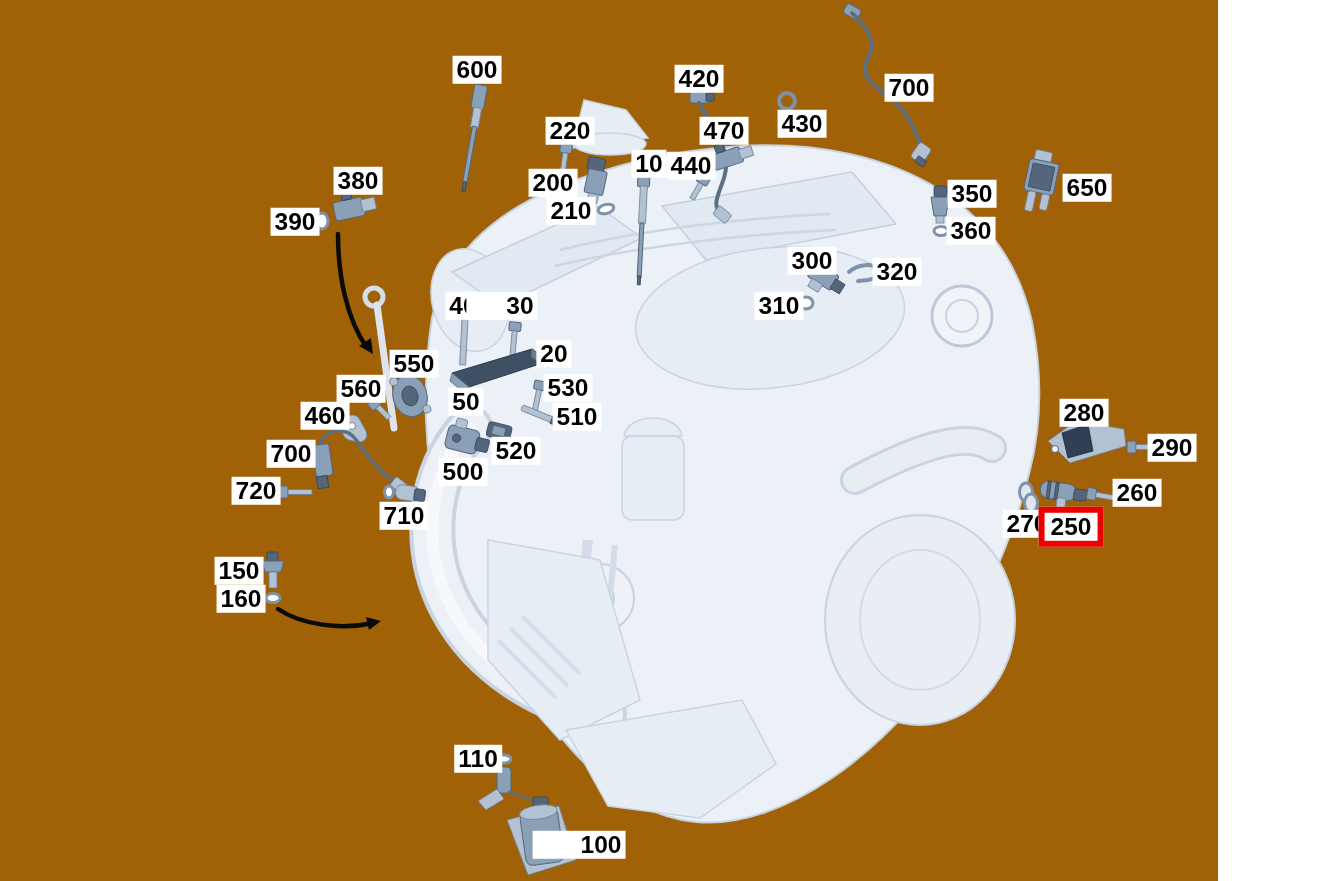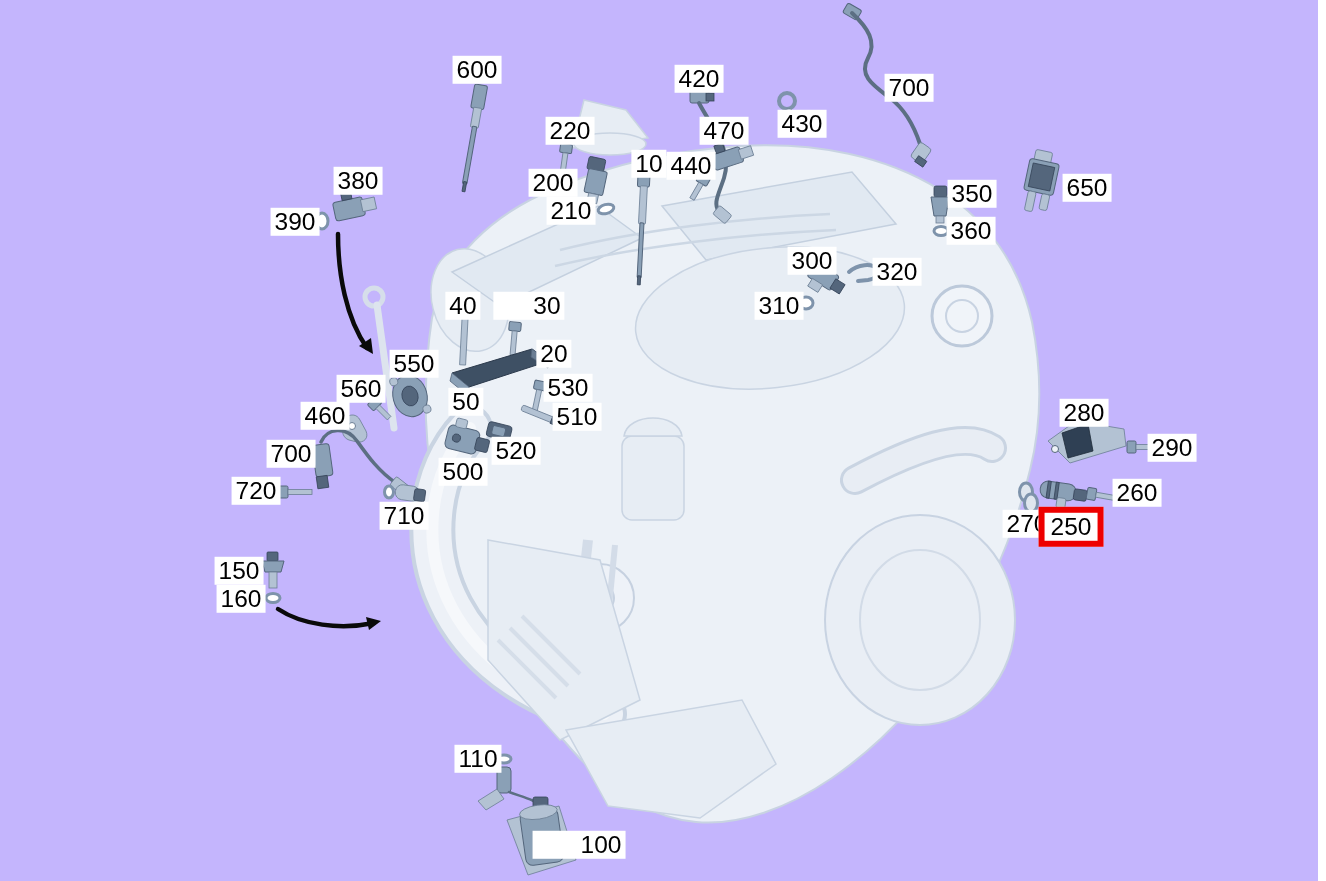--- a/index.html
+++ b/index.html
@@ -1,18 +1,18 @@
 <!DOCTYPE html>
 <html><head>
 <meta charset="utf-8">
 <style>
   html,body { margin:0; padding:0; background:#ffffff; }
   .stage {
-    position:relative; width:1318px; height:881px; background:#c4b5fd;
-    font-family:"Liberation Sans", sans-serif; overflow:hidden;
+    position:relative; width:1218px; height:881px; background:#a16207;
+    font-family:"Liberation Sans", sans-serif; overflow:hidden;font-weight:bold;
   }
   .stage svg { position:absolute; left:0; top:0; }
   #callouts { position:absolute; left:0; top:0; width:100%; height:100%; }
   .callout {
     position:absolute; transform:translate(-50%,-50%);
     font-size:24.5px; line-height:1.08; color:#000; background:#fff;
     padding:1px 4px; white-space:nowrap; z-index:5;
   }
   .callout.highlighted { border:6px solid #be185d; padding:1px 6px; }
 
@@ -278,21 +278,21 @@
       <div class="callout" style="left: 1087px; top: 188px;">650</div>
       <div class="callout" style="left: 972px; top: 194px;">350</div>
       <div class="callout" style="left: 571px; top: 211px;">210</div>
       <div class="callout" style="left: 358px; top: 181px;">380</div>
       <div class="callout" style="left: 295px; top: 222px;">390</div>
       <div class="callout" style="left: 971px; top: 231px;">360</div>
       <div class="callout" style="left: 812px; top: 261px;">300</div>
       <div class="callout" style="left: 897px; top: 272px;">320</div>
       <div class="callout" style="left: 779px; top: 306px;">310</div>
       <div class="callout" style="left: 463px; top: 286px; margin-top: 20px;">40</div>
-      <div class="callout" style="left: 529px; top: 306px; padding-left: 40px;">30</div>
+      <div class="callout" style="left: 502px; top: 306px; padding-left: 40px;">30</div>
       <div class="callout" style="left: 554px; top: 354px;">20</div>
       <div class="callout" style="left: 414px; top: 364px;">550</div>
       <div class="callout" style="left: 361px; top: 389px;">560</div>
       <div class="callout" style="left: 568px; top: 388px;">530</div>
       <div class="callout" style="left: 466px; top: 402px;">50</div>
       <div class="callout" style="left: 577px; top: 417px;">510</div>
       <div class="callout" style="left: 325px; top: 416px;">460</div>
       <div class="callout" style="left: 516px; top: 451px;">520</div>
       <div class="callout" style="left: 463px; top: 472px;">500</div>
       <div class="callout" style="left: 291px; top: 454px;">700</div>

